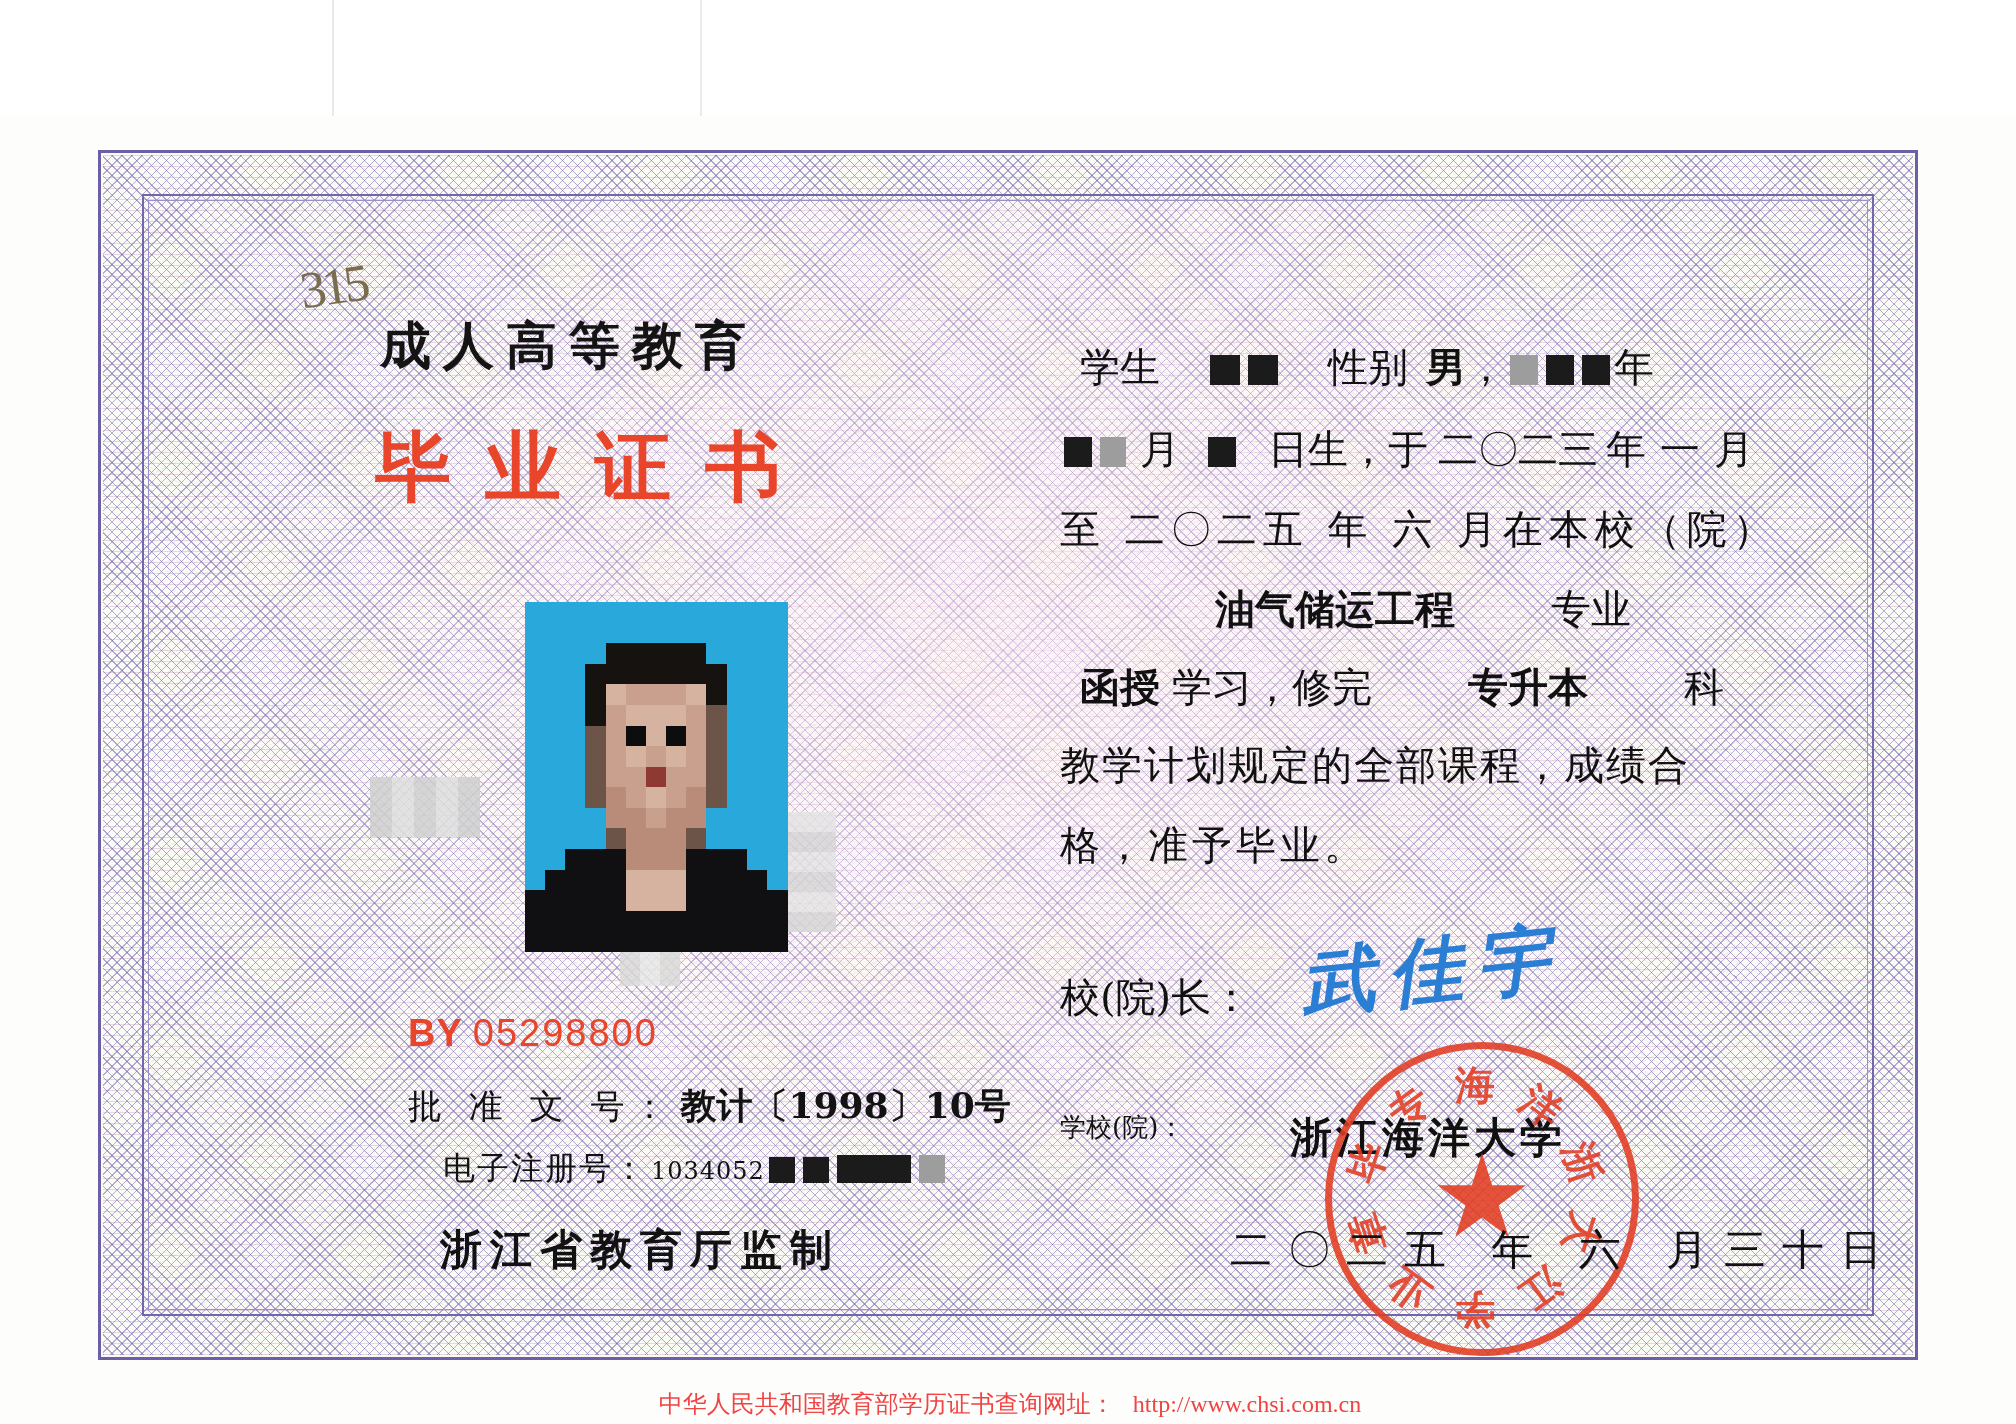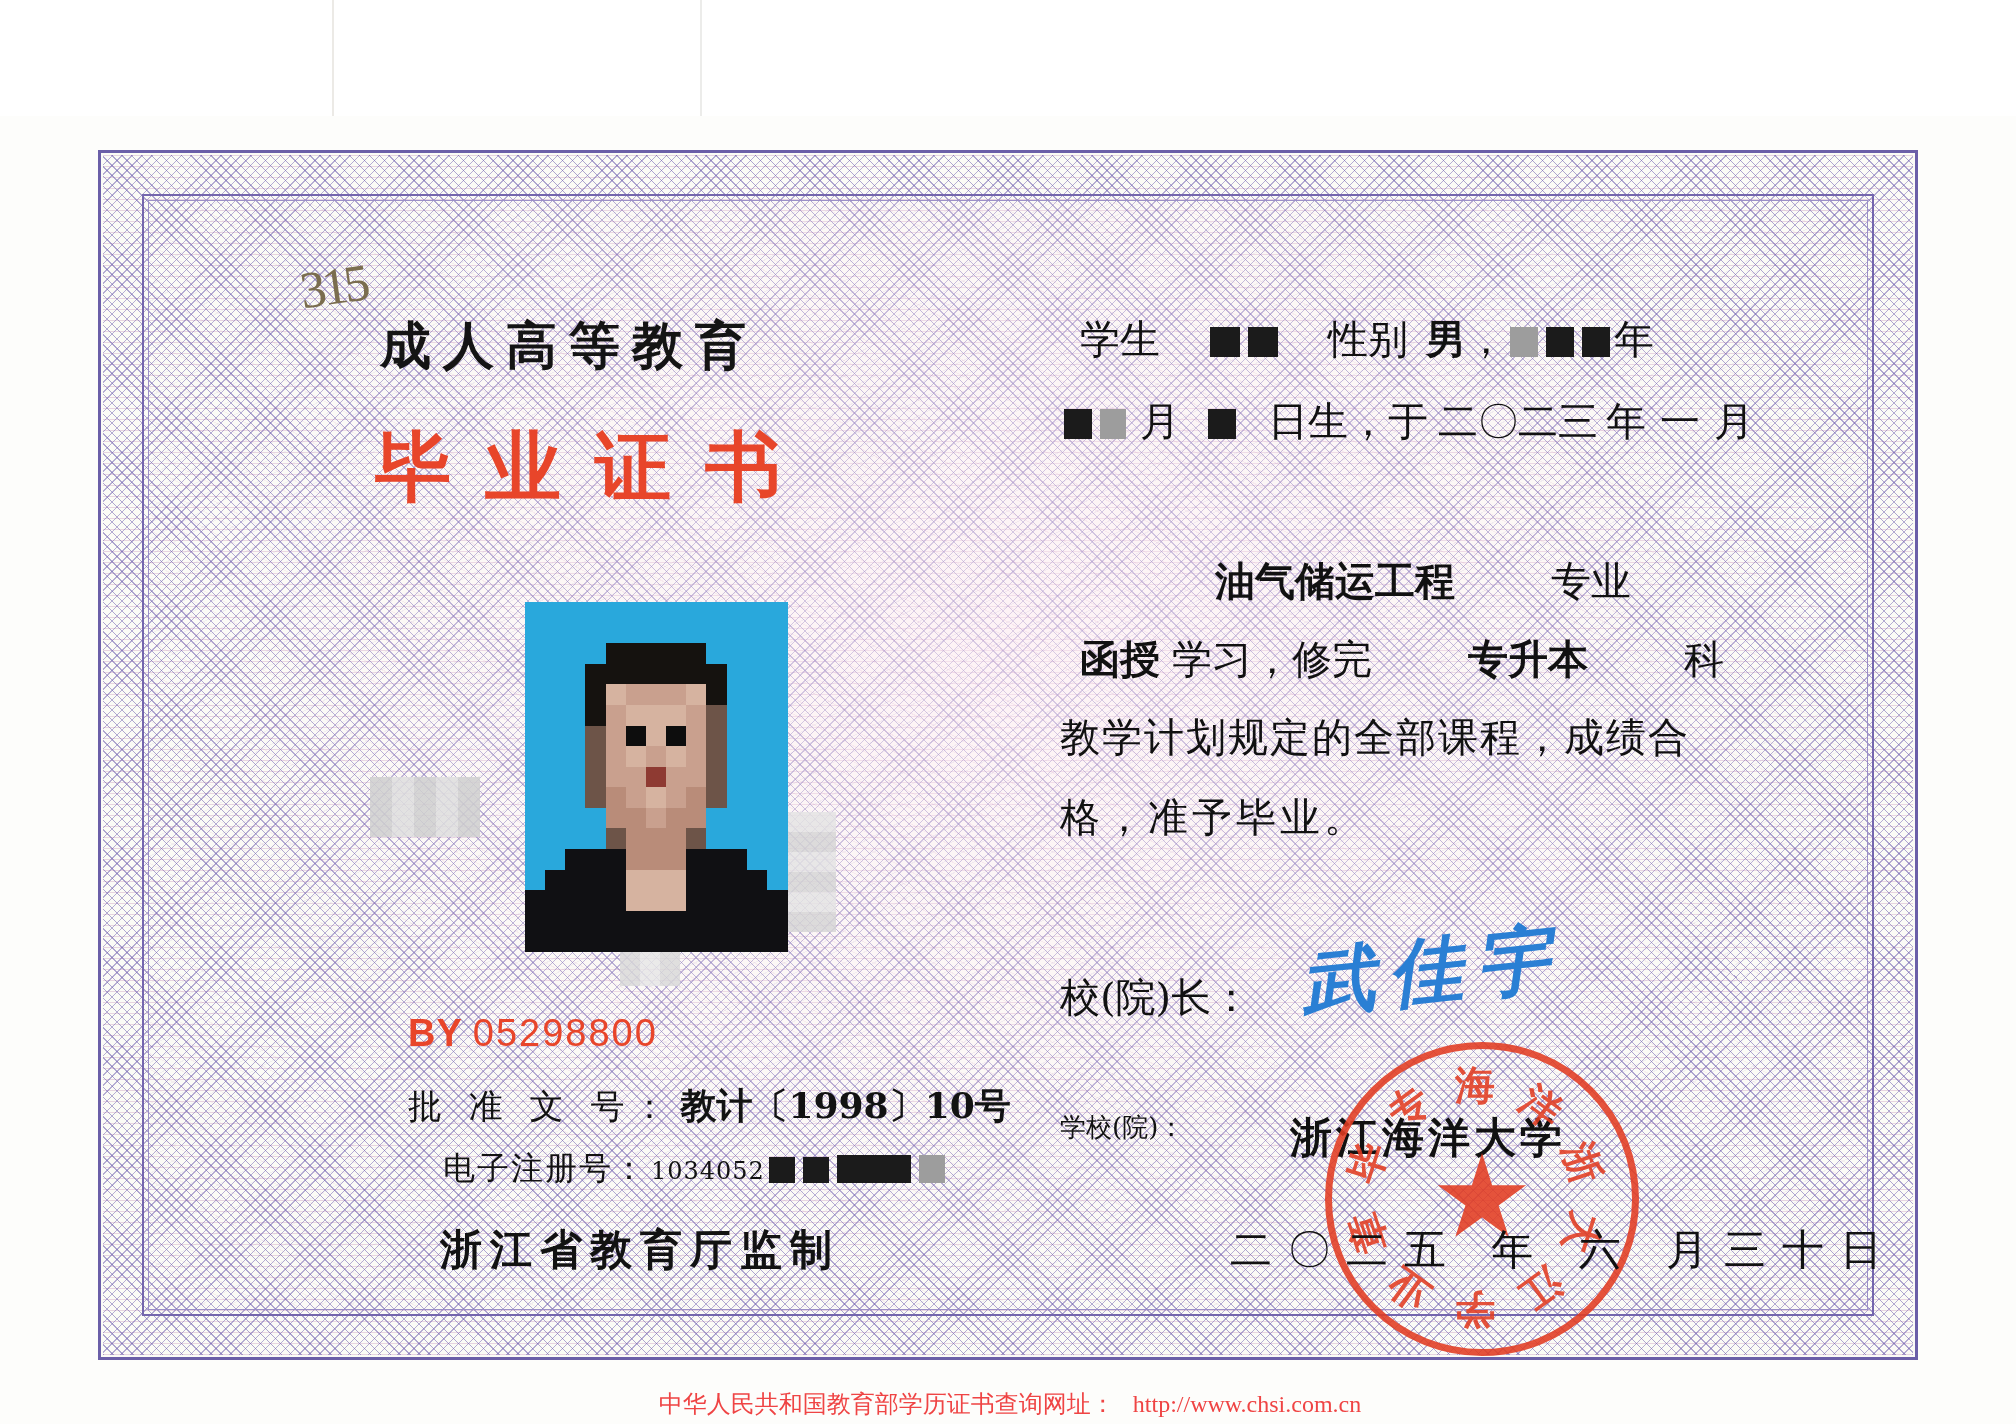--- a/index.html
+++ b/index.html
@@ -235,20 +235,21 @@
     font-family: "DejaVu Serif", serif;
   }
 
   
   .rtext {
     position: absolute;
     color: #111;
     font-size: 40px;
     font-family: "DejaVu Serif", serif;
     white-space: nowrap;
+    margin-top: 28px;
   }
   #r-line1 { left: 930px; top: 110px; }
   #r-line2 { left: 910px; top: 192px; }
   #r-line3 { left: 910px; top: 272px; letter-spacing: 6px;}
   #r-line4 { left: 1065px; top: 352px; }
   #r-line5 { left: 930px; top: 430px; }
   #r-line6 { left: 910px; top: 508px; letter-spacing: 2px;}
   #r-line7 { left: 910px; top: 588px; letter-spacing: 4px;}
 
   .bold-field { font-weight: bold; }
@@ -607,20 +608,21 @@
       <div id="issuer-line">浙江省教育厅监制</div>
 
       <div class="rtext" id="r-line1">
         <span>学生</span><span class="redact" style="width:30px;height:30px;margin-left:50px;"></span><span class="redact" style="width:30px;height:30px;"></span><span class="sp-l">性别</span><span class="bold-field" style="margin-left:18px;">男</span><span>，</span><span class="redact gray" style="width:28px;height:30px;"></span><span class="redact" style="width:28px;height:30px;"></span><span class="redact" style="width:28px;height:30px;"></span><span>年</span>
       </div>
 
       <div class="rtext" id="r-line2">
         <span class="redact" style="width:28px;height:30px;"></span><span class="redact gray" style="width:26px;height:30px;"></span><span style="margin-left:10px;">月</span><span class="redact" style="width:28px;height:30px;margin-left:28px;"></span><span style="margin-left:28px;">日生，于</span><span style="margin-left:10px;">二〇二三</span><span style="margin-left:8px;">年</span><span style="margin-left:14px;">一</span><span style="margin-left:14px;">月</span>
       </div>
 
+      <div class="rtext" id="r-line3">至 二〇二五 年 六 月在本校（院）</div>
 
       <div class="rtext" id="r-line4">
         <span class="bold-field">油气储运工程</span><span class="sp-l-lg">专业</span>
       </div>
 
       <div class="rtext" id="r-line5">
         <span class="bold-field">函授</span><span style="margin-left:12px;">学习，修完</span><span class="bold-field sp-l-lg">专升本</span><span class="sp-l-lg">科</span>
       </div>
 
       <div class="rtext" id="r-line6">教学计划规定的全部课程，成绩合</div>

